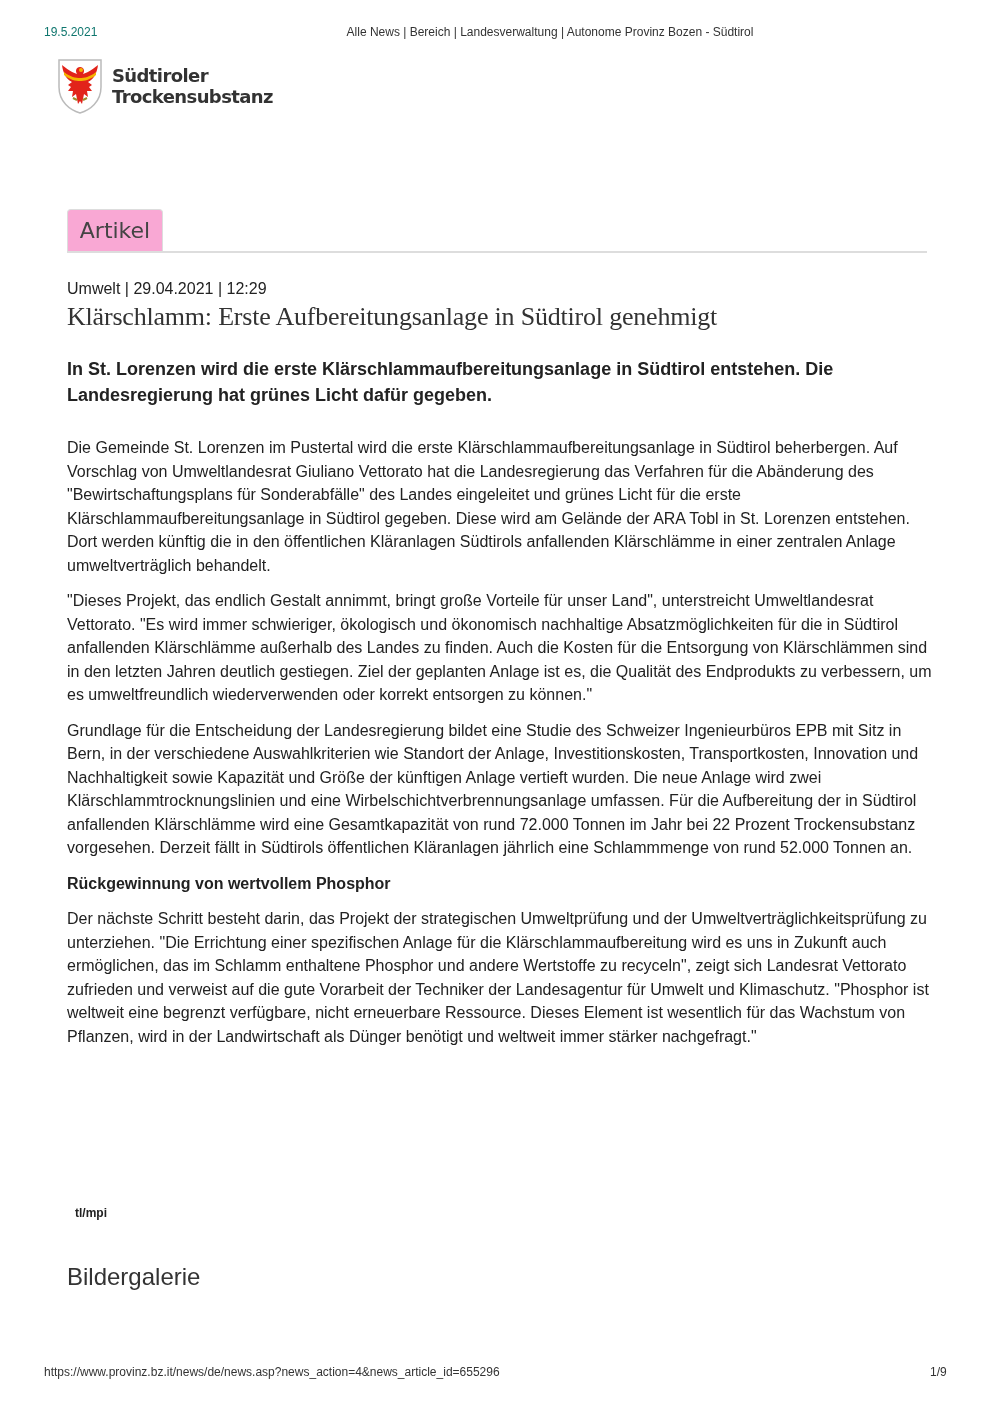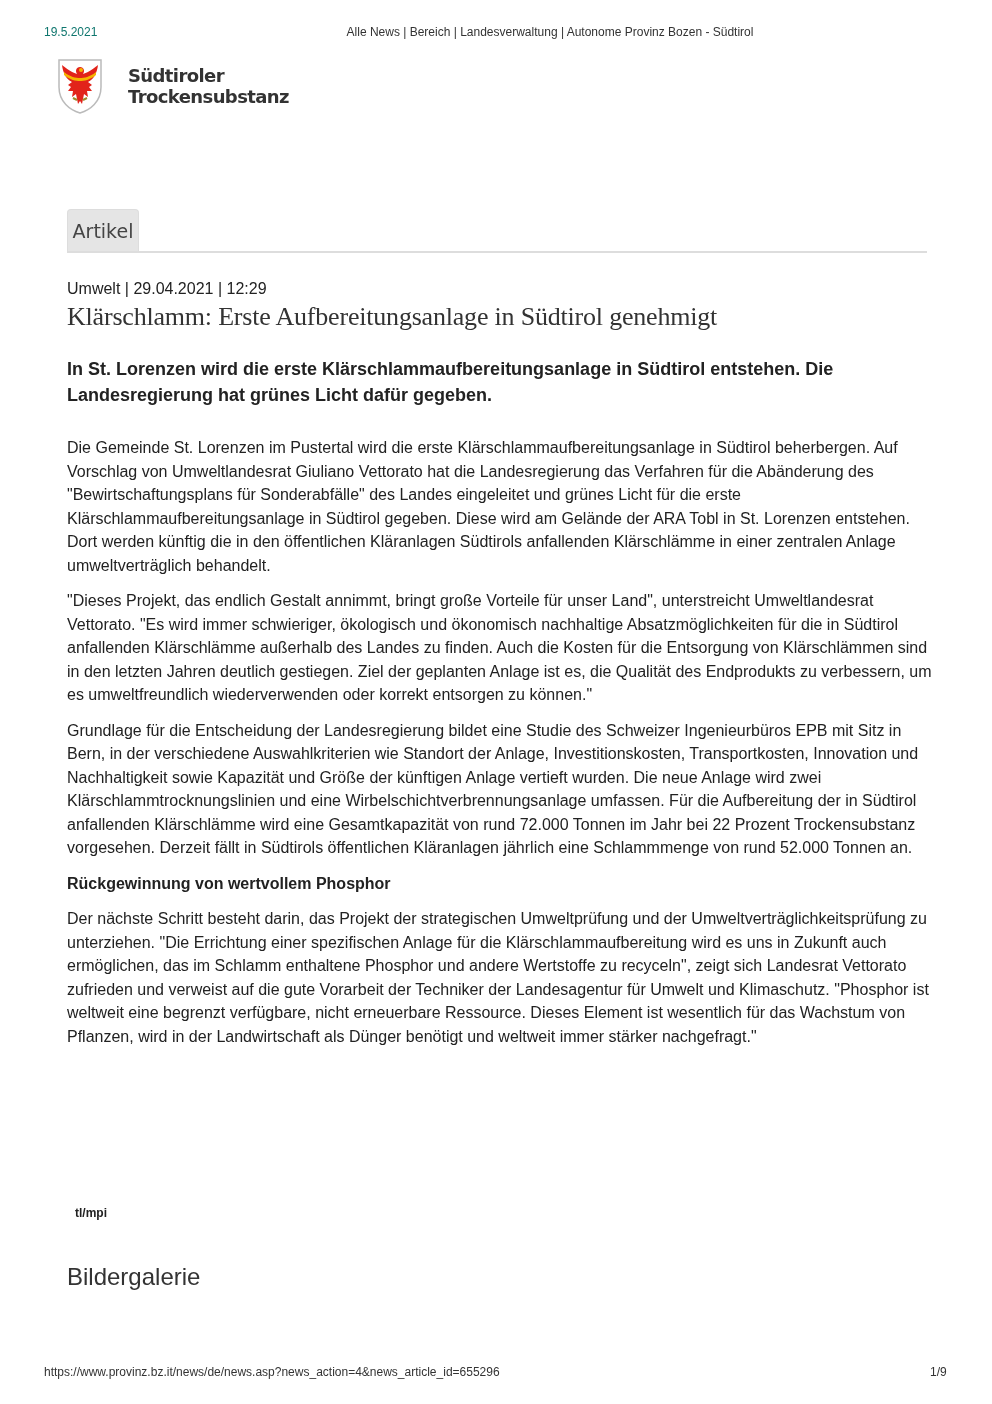--- a/index.html
+++ b/index.html
@@ -1,23 +1,23 @@
 <!DOCTYPE html>
 <html><head>
 <meta charset="utf-8">
 <style>
   html, body { margin:0; padding:0; background:#ffffff; }
   body { width:992px; height:1404px; position:relative; overflow:hidden; color:#222; font-family:"Liberation Sans", sans-serif; }
   .print-header-date { position:absolute; left:44px; top:25px; font-size:12px; color:#0f766e; }
   .print-header-title { position:absolute; left:0; width:1100px; top:25px; text-align:center; font-size:12px; color:#333; }
   .logo { position:absolute; left:56px; top:57px; display:flex; align-items:center; }
   .logo svg { width:48px; height:58px; }
-  .logo-text { margin-left:24px; font-family:"DejaVu Sans", sans-serif; font-weight:bold; font-size:18px; line-height:21px; color:#333; letter-spacing:-0.6px; }
+  .logo-text { margin-left:8px; font-family:"DejaVu Sans", sans-serif; font-weight:bold; font-size:18px; line-height:21px; color:#333; letter-spacing:-0.6px; }
   .tabs { position:absolute; left:67px; top:209px; width:860px; height:42px; border-bottom:2px solid #ddd; }
-  .tab { position:absolute; left:0; top:0; height:42px; width:72px; box-sizing:border-box; border:1px solid #ddd; border-bottom:none; border-radius:4px 4px 0 0; background:#e5e5e5; font-family:"DejaVu Sans", sans-serif; font-size:19px; color:#444; display:flex; align-items:center; justify-content:center; }
+  .tab { position:absolute; left:0; top:0; height:42px; width:96px; box-sizing:border-box; border:1px solid #ddd; border-bottom:none; border-radius:4px 4px 0 0; background:#f9a8d4; font-family:"DejaVu Sans", sans-serif; font-size:22px; color:#444; display:flex; align-items:center; justify-content:center; }
   .meta { position:absolute; left:67px; top:280px; font-size:16px; color:#222; }
   .headline { position:absolute; left:67px; top:302px; font-size:26px; color:#333; letter-spacing:-0.2px; }
   .lead { position:absolute; left:67px; top:356px; width:870px; font-size:18px; line-height:26px; font-weight:bold; color:#222; }
   .body { position:absolute; left:67px; top:436px; width:870px; font-size:16px; line-height:23.5px; color:#222; }
   .body p { margin:0 0 12px 0; }
   .body h4 { margin:0 0 12px 0; font-size:16px; font-weight:bold; }
   .body b { font-weight:normal; }
   .author { position:absolute; left:75px; top:1206px; font-size:12px; font-weight:bold; color:#222; }
   .gallery { position:absolute; left:67px; top:1263px; font-size:24px; color:#333; }
   .footer-url { position:absolute; left:44px; top:1365px; font-size:12px; color:#333; }

